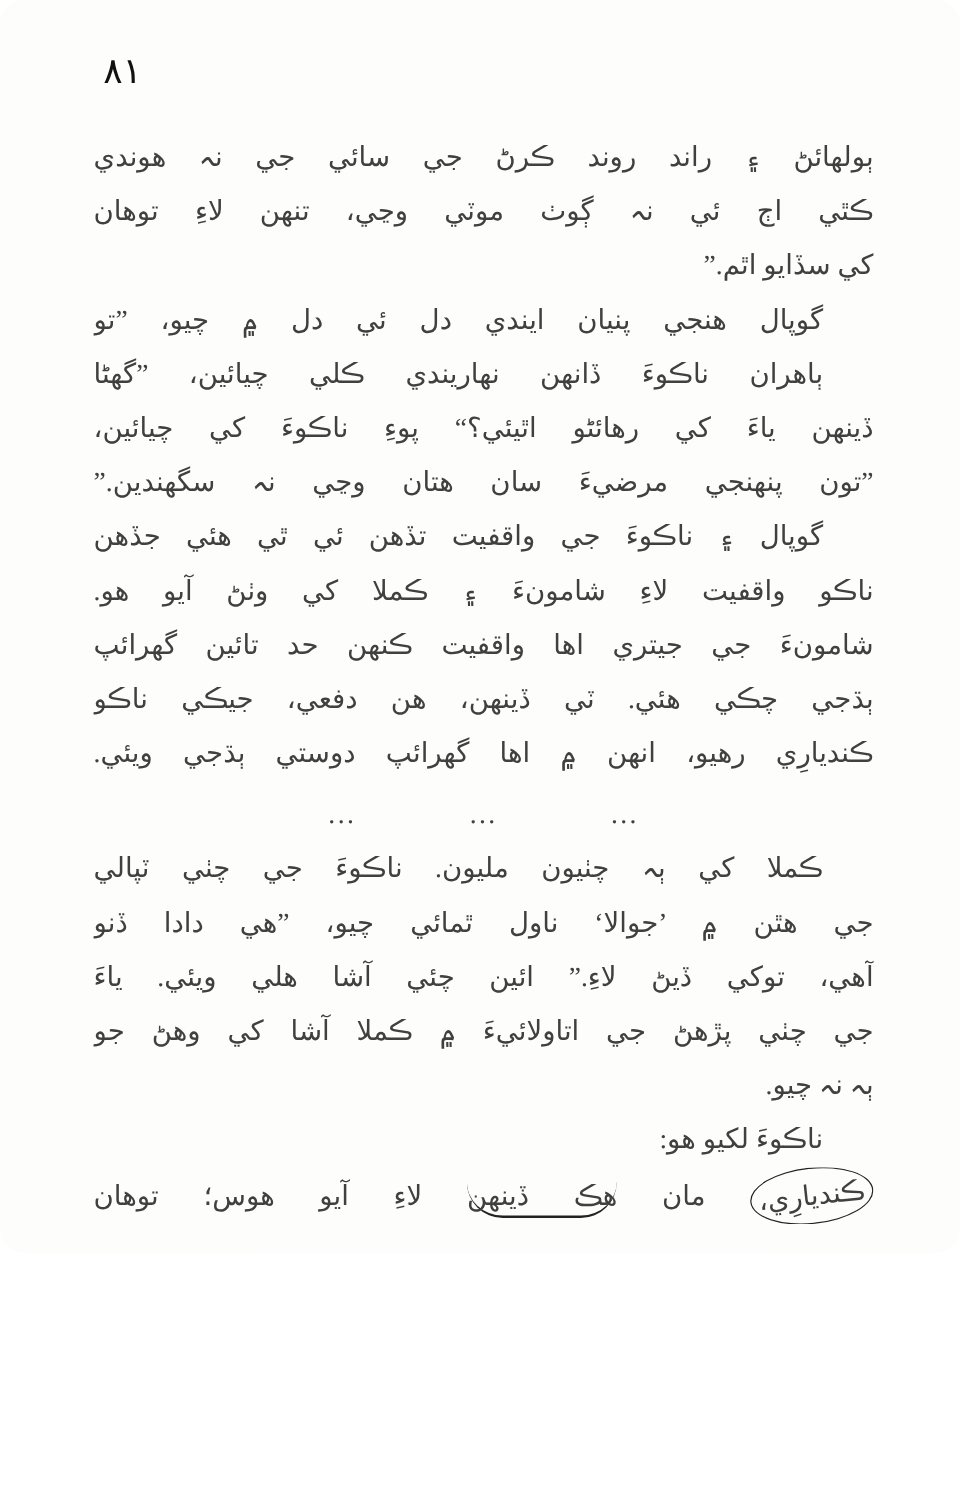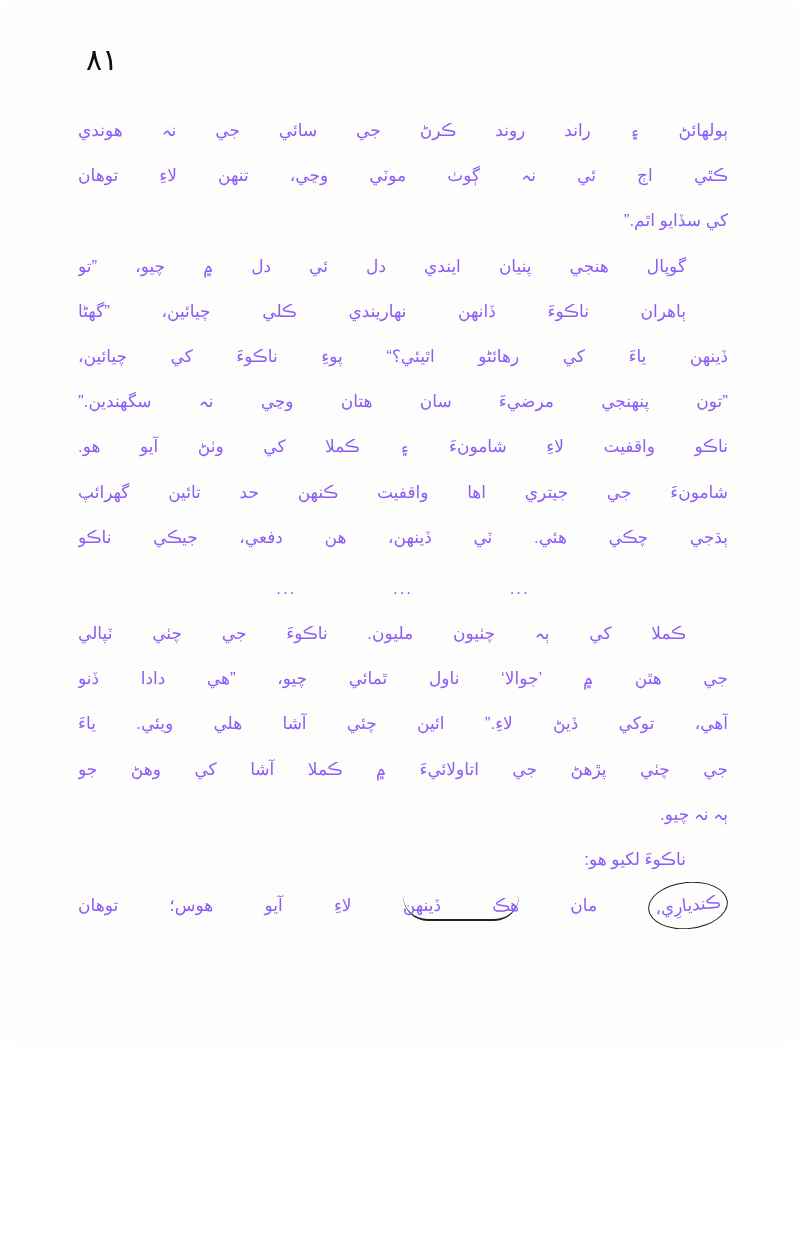--- a/index.html
+++ b/index.html
@@ -30,24 +30,24 @@
       color: #111;
       direction: rtl;
     }
     .text-block {
       position: absolute;
       left: 78px;
       top: 108px;
       width: 650px;
       direction: rtl;
       text-align: justify;
-      font-family: Liberation Sans, sans-serif;
-      font-size: 17px;
+      font-family: Liberation Serif, serif;
+      font-size: 23px;
       line-height: 45.2px;
-      color: #8b5cf6;
+      color: #404040;
     }
     .line {
       display: block;
       white-space: nowrap;
       overflow: hidden;
       text-align: justify;
       text-align-last: justify;
     }
     .line.indent {
       padding-right: 42px;
@@ -93,23 +93,25 @@
   <div class="page-number">٨١</div>
 
   <div class="text-block">
     <span class="line">ٻولھائڻ ۽ راند روند ڪرڻ جي سائي جي نہ ھوندي</span>
     <span class="line">ڪٿي اڄ ئي نہ ڳوٺ موٽي وڃي، تنھن لاءِ توھان</span>
     <span class="line short">کي سڏايو اٿم.”</span>
     <span class="line indent">گوپال ھنجي پنيان ايندي دل ئي دل ۾ چيو، ”تو</span>
     <span class="line indent">ٻاھران ناڪوءَ ڏانھن نھاريندي ڪلي چيائين، ”گھڻا</span>
     <span class="line">ڏينھن ياءَ کي رھائڻو اٿيئي؟“ پوءِ ناڪوءَ کي چيائين،</span>
     <span class="line">”تون پنھنجي مرضيءَ سان ھتان وڃي نہ سگھندين.”</span>
+    <span class="line indent">گوپال ۽ ناڪوءَ جي واقفيت تڏھن ئي ٿي ھئي جڏھن</span>
     <span class="line">ناڪو واقفيت لاءِ شامونءَ ۽ ڪملا کي وٺڻ آيو ھو.</span>
     <span class="line">شامونءَ جي جيتري اھا واقفيت ڪنھن حد تائين گھرائپ</span>
     <span class="line">ٻڌجي چڪي ھئي. ٽي ڏينھن، ھن دفعي، جيڪي ناڪو</span>
+    <span class="line">ڪنديارِي رھيو، انھن ۾ اھا گھرائپ دوستي ٻڌجي ويئي.</span>
 
     <div class="separator">
       <span>...</span>
       <span>...</span>
       <span>...</span>
     </div>
 
 
     <span class="line indent">ڪملا کي ٻہ چٺيون مليون. ناڪوءَ جي چٺي ٽپالي</span>
     <span class="line">جي ھٿن ۾ ’جوالا‘ ناول ٿمائي چيو، ”ھي دادا ڏنو</span>

